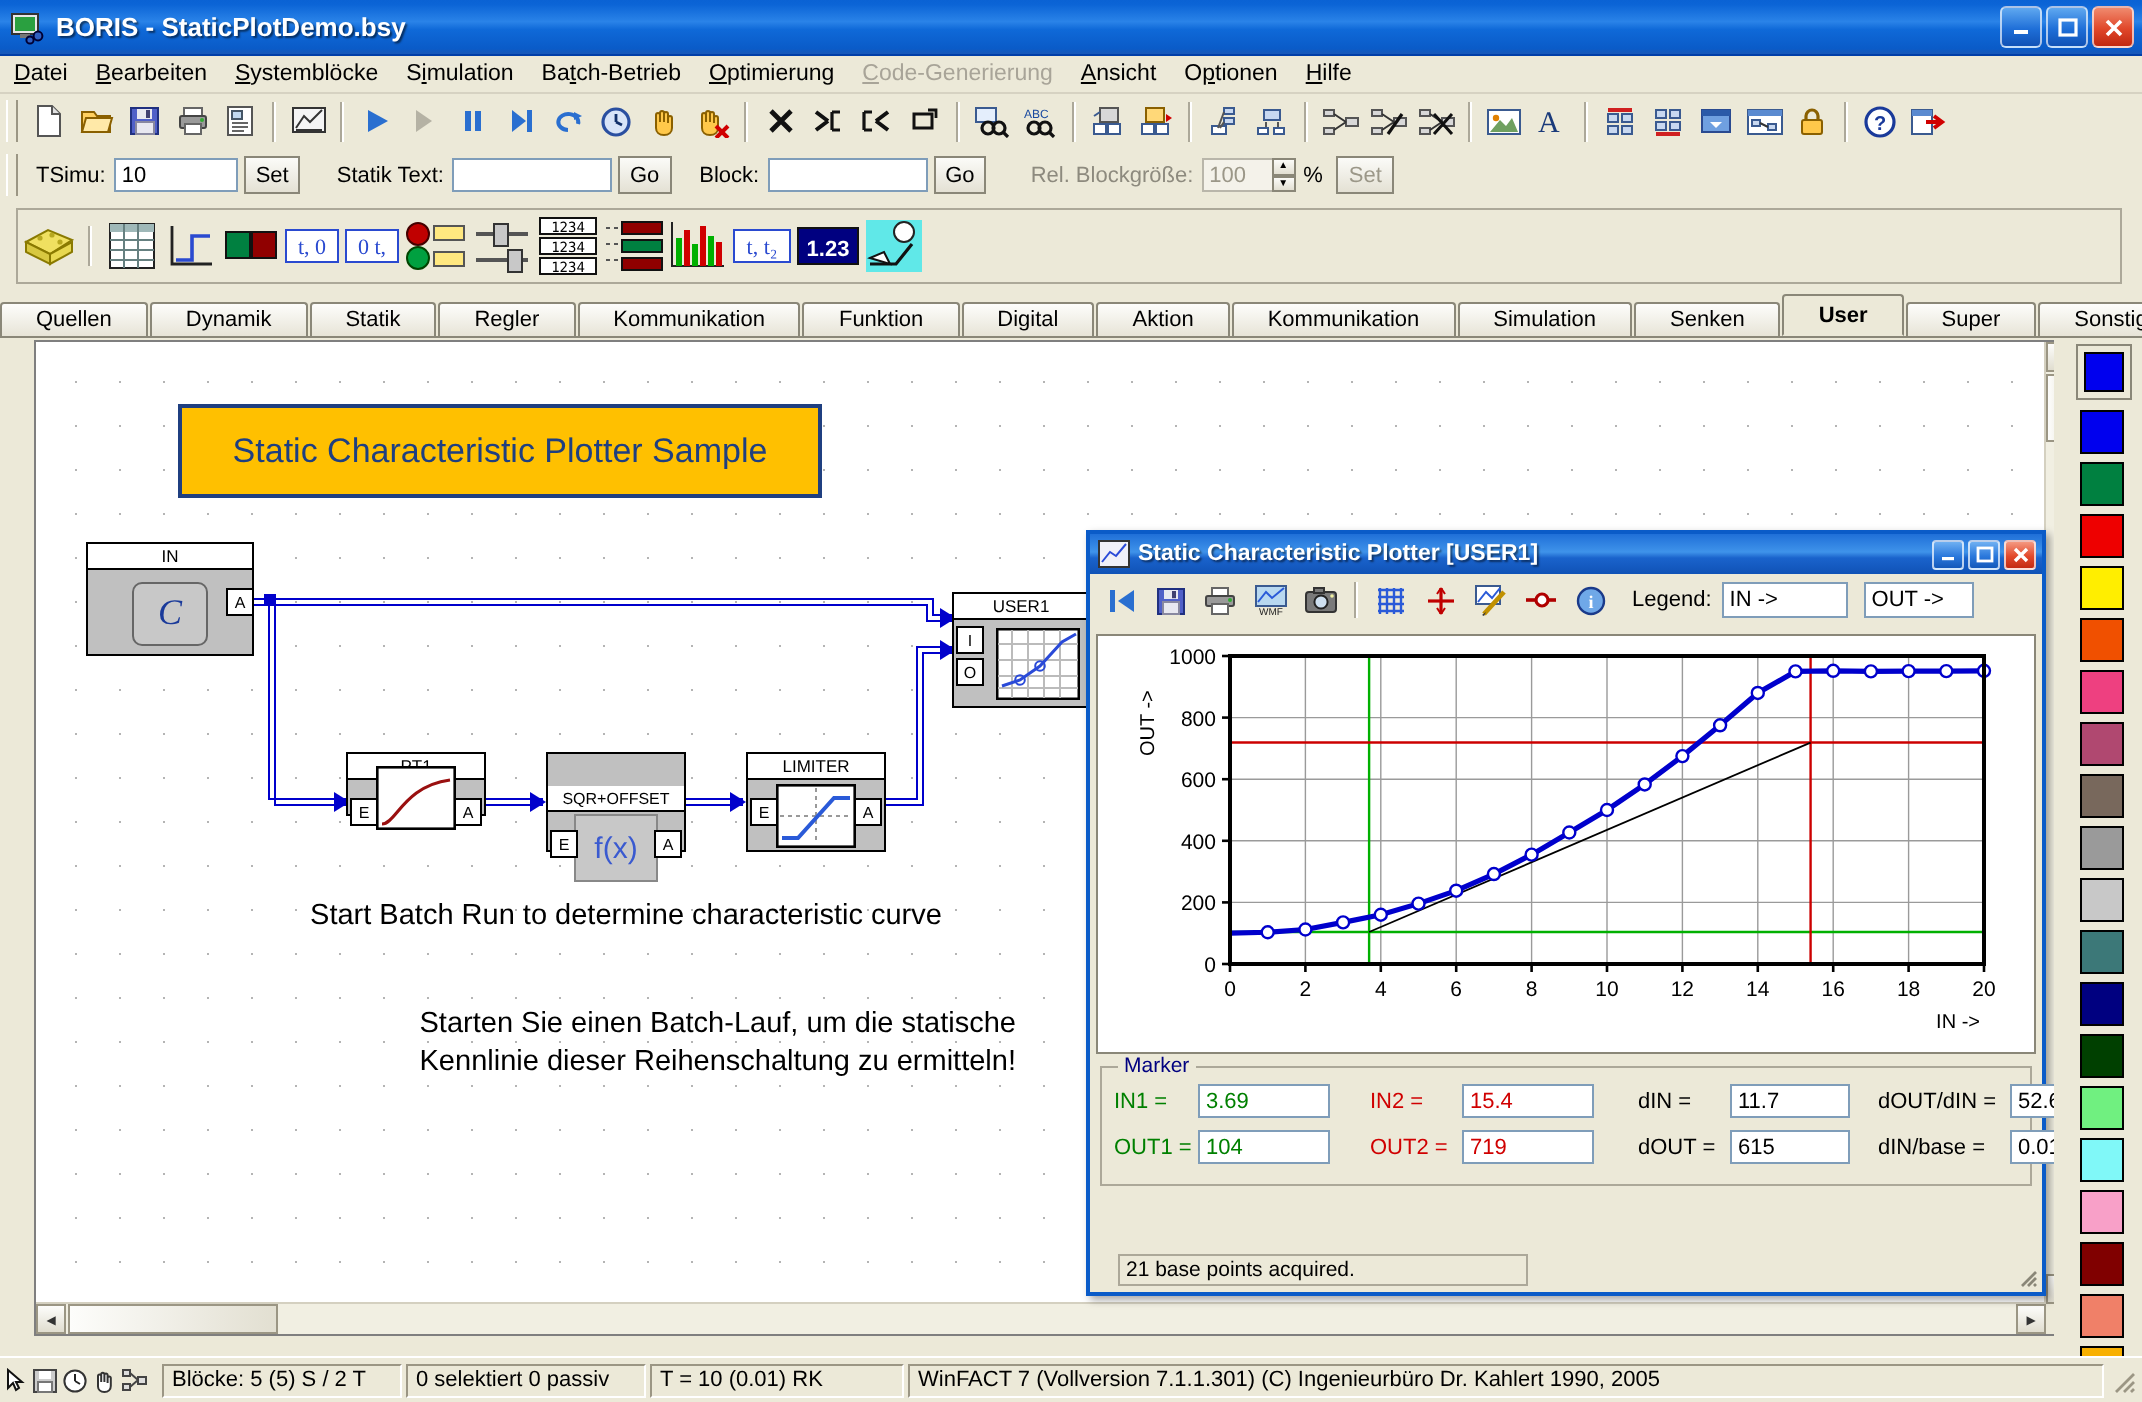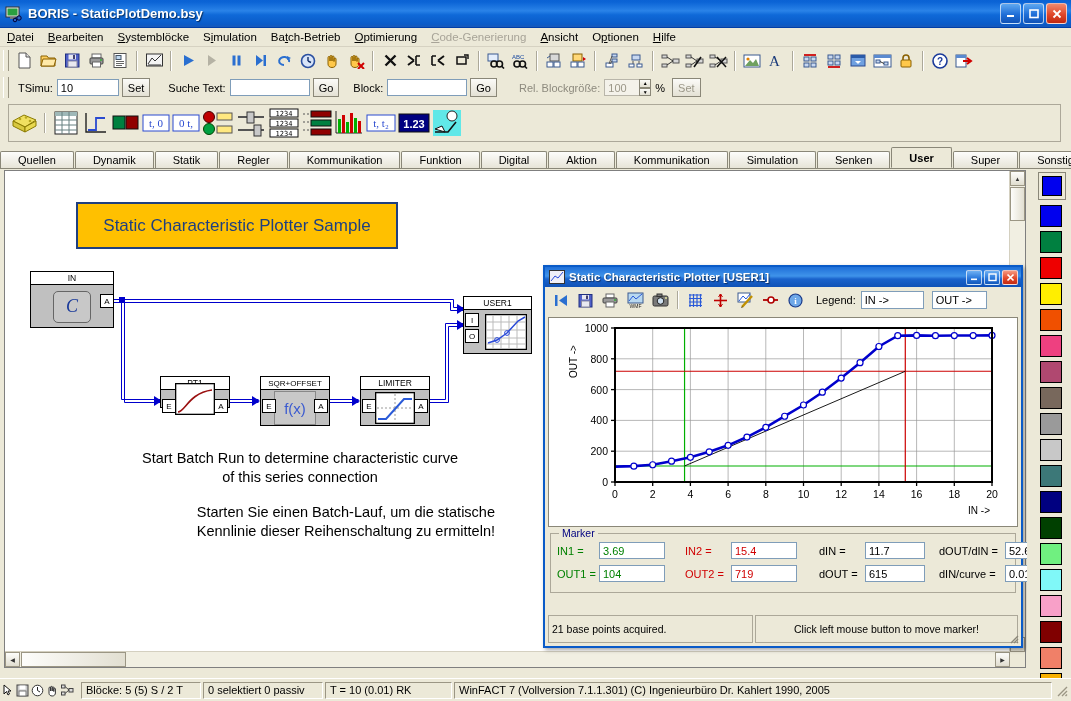--- a/index.html
+++ b/index.html
@@ -111,21 +111,21 @@
     border-radius:2px 2px 0 0;
   }
   .tab.active{
     height:21px;background:#ece9d8;border-color:#8a8778;
     border-bottom:1px solid #ece9d8;font-weight:bold;z-index:3;position:relative;
   }
   .tab-gap{width:9px;}
 
   
   .workspace{
-    position:absolute;left:4px;top:170px;width:1022px;height:498px;
+    position:absolute;left:17px;top:170px;width:1022px;height:498px;
     background:#fff;border:1px solid #7f7f7f;box-sizing:border-box;
     overflow:hidden;
   }
   .canvas{position:absolute;left:0;top:0;right:15px;bottom:15px;overflow:hidden;
      background-color:#fff;
      background-image:radial-gradient(circle, #b4b4b4 0.6px, transparent 0.7px);
      background-size:22px 22px;background-position:9px 9px;}
 
   .vscroll{position:absolute;right:0;top:0;width:15px;bottom:15px;background:#f1efe2;
     border-left:1px solid #d4d0c0;}
@@ -186,21 +186,21 @@
   .markerbox{position:absolute;left:5px;top:266px;width:466px;height:60px;
     border:1px solid #aca899;box-sizing:border-box;}
   .markerbox .lg{position:absolute;left:8px;top:-7px;background:#ece9d8;
     padding:0 3px;font-size:10.5px;color:#000080;}
   .mk-lbl{font-size:11px;white-space:nowrap;}
   .mk-inp{border:1px solid #7f9db9;background:#fff;height:17px;box-sizing:border-box;
     font-size:11px;padding:0 3px;display:flex;align-items:center;}
   .green{color:#008000;}
   .red{color:#d00000;}
 
-  .pw-status{position:absolute;left:3px;bottom:3px;width:470px;height:28px;display:flex;}
+  .pw-status{position:absolute;left:14px;bottom:3px;width:470px;height:16px;display:flex;}
   .stpane{border:1px solid #aca899;box-sizing:border-box;font-size:10.5px;
     display:flex;align-items:center;padding:0 3px;background:#ece9d8;}
 
   
   .palette{position:absolute;right:0;top:170px;width:44px;height:498px;background:#ece9d8;}
   .sw{width:22px;height:22px;border:1px solid #000;box-sizing:border-box;}
   .sw-cur{position:absolute;left:11px;top:2px;width:26px;height:26px;
     border:1px solid #8a8778;background:#ece9d8;display:flex;align-items:center;justify-content:center;}
 
   
@@ -534,21 +534,21 @@
           <path d="M8 8 h7 M12 5 l4 3 -4 3" stroke="#d00000" stroke-width="2" fill="none"></path>
         </svg>
       </div>
   </div>
 
   <div class="parambar">
     <div class="grip"></div>
     <span class="pb-label">TSimu:</span>
     <div class="inp" style="width:62px;">10</div>
     <div class="btn-sm">Set</div>
-    <span class="pb-label" style="margin-left:18px;">Suche Text:</span>
+    <span class="pb-label" style="margin-left:18px;">Statik Text:</span>
     <div class="inp" style="width:80px;"></div>
     <div class="btn-sm" style="min-width:21px;">Go</div>
     <span class="pb-label" style="margin-left:14px;">Block:</span>
     <div class="inp" style="width:80px;"></div>
     <div class="btn-sm" style="min-width:21px;">Go</div>
     <span class="pb-label dim" style="margin-left:22px;">Rel. Blockgröße:</span>
     <div class="inp dim" style="width:36px;">100</div>
     <div class="spinner">
         <div>▲</div>
         <div>▼</div>
@@ -773,21 +773,21 @@
           <svg width="40" height="32" viewBox="0 0 40 32">
             <rect x="0.5" y="0.5" width="39" height="31" fill="#fff" stroke="#000" stroke-width="1.6"></rect>
             <path d="M3 29 C10 29 14 10 37 7" stroke="#9a1010" stroke-width="1.6" fill="none"></path>
           </svg>
           <div class="port" style="left:1px;top:9px;">E</div>
           <div class="port" style="right:1px;top:9px;">A</div>
         </div>
       </div>
 
       <div class="blk" style="left:255px;top:205px;width:70px;height:50px;">
-        <div class="cap" style="font-size:8px;">SQR+OFFSET</div>
+        <div class="cap" style="font-size:8px;margin-top:16px;">SQR+OFFSET</div>
         <div class="body">
           <div style="width:40px;height:32px;border:1px solid #888;background:#c8c8c8;display:flex;align-items:center;justify-content:center;">
             <span style="font-size:15px;color:#3a5ad0;font-family:'Liberation Sans',sans-serif;">f(x)</span>
           </div>
           <div class="port" style="left:1px;top:9px;">E</div>
           <div class="port" style="right:1px;top:9px;">A</div>
         </div>
       </div>
 
       <div class="blk" style="left:355px;top:205px;width:70px;height:50px;">
@@ -813,21 +813,20 @@
             <circle cx="12" cy="26" r="2.4" fill="none" stroke="#2a4ad8"></circle>
             <circle cx="22" cy="19" r="2.4" fill="none" stroke="#2a4ad8"></circle>
           </svg>
           <div class="port" style="left:1px;top:3px;">I</div>
           <div class="port" style="left:1px;top:19px;">O</div>
         </div>
       </div>
 
       <div class="note" style="left:100px;top:278px;width:390px;">
         <div>Start Batch Run to determine characteristic curve</div>
-        <div>of this series connection</div>
       </div>
       <div class="note" style="left:100px;top:332px;width:390px;text-align:right;">
         <div>Starten Sie einen Batch-Lauf, um die statische</div>
         <div>Kennlinie dieser Reihenschaltung zu ermitteln!</div>
       </div>
     </div>
 
     <div class="vscroll">
       <div class="sb-btn" style="position:absolute;top:0;">▲</div>
       <div class="sb-thumb" style="position:absolute;top:16px;left:0;width:15px;height:34px;"></div>
@@ -1047,28 +1046,27 @@
         <span class="mk-lbl" style="width:66px;margin-left:14px;">dOUT/dIN =</span>
         <div class="mk-inp" style="width:52px;">52.6</div>
       </div>
       <div style="position:absolute;left:6px;top:31px;display:flex;align-items:center;">
         <span class="mk-lbl green" style="width:42px;">OUT1 =</span>
         <div class="mk-inp green" style="width:66px;">104</div>
         <span class="mk-lbl red" style="width:46px;margin-left:20px;">OUT2 =</span>
         <div class="mk-inp red" style="width:66px;">719</div>
         <span class="mk-lbl" style="width:46px;margin-left:22px;">dOUT =</span>
         <div class="mk-inp" style="width:60px;">615</div>
-        <span class="mk-lbl" style="width:66px;margin-left:14px;">dIN/curve =</span>
+        <span class="mk-lbl" style="width:66px;margin-left:14px;">dIN/base =</span>
         <div class="mk-inp" style="width:52px;">0.019</div>
       </div>
     </div>
 
     <div class="pw-status">
       <div class="stpane" style="width:205px;">21 base points acquired.</div>
-      <div class="stpane" style="flex:1;margin-left:2px;justify-content:center;">Click left mouse button to move marker!</div>
     </div>
     <div style="position:absolute;right:2px;bottom:2px;width:12px;height:12px;">
       <svg width="12" height="12" viewBox="0 0 12 12">
           <path d="M11 4 L4 11 M11 7 L7 11 M11 10 L10 11" stroke="#8a8778" stroke-width="1.4"></path>
         </svg>
     </div>
   </div>
 
   <div class="palette">
     <div class="sw-cur">

